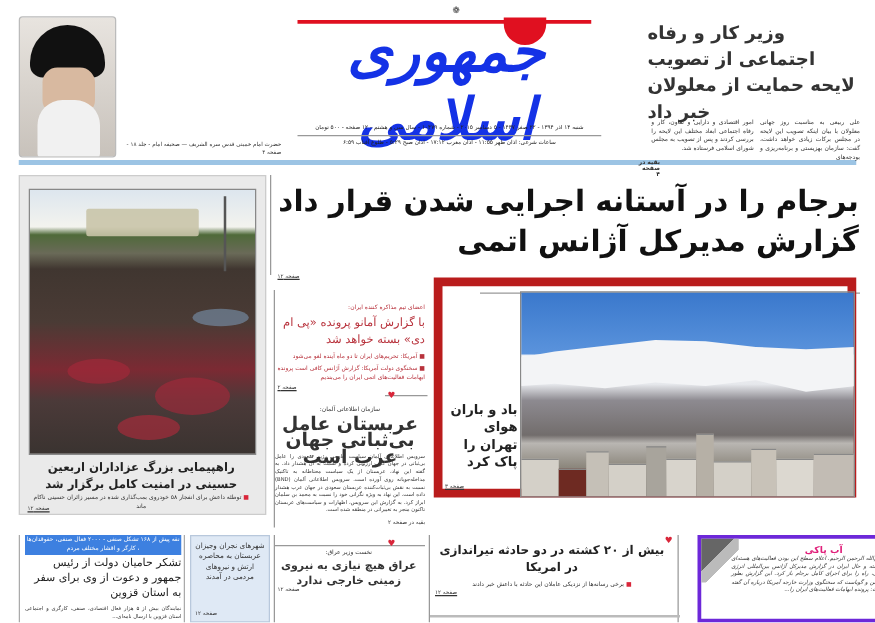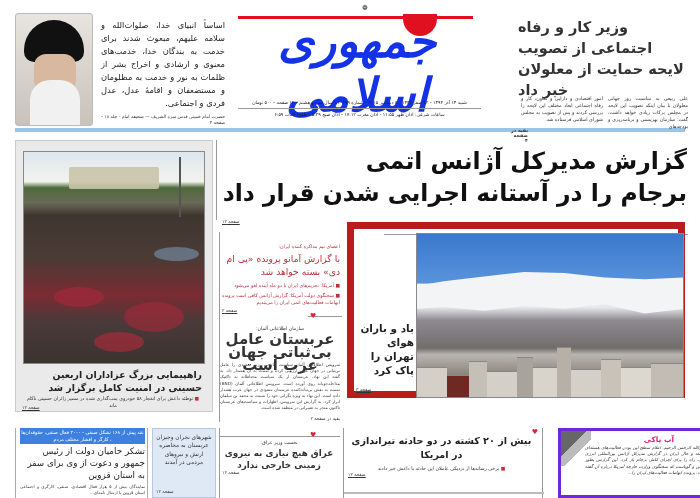--- a/index.html
+++ b/index.html
@@ -34,21 +34,21 @@
 
 #lead-headline{left:217px;top:145px;width:470px;text-align:right;font-weight:bold;font-size:23.5px;line-height:32px;color:#111}
 #lead-rule{left:384px;top:234px;width:304px;height:1px;background:#999}
 #lead-page{left:222px;top:219px;font-size:4.5px;color:#333;text-decoration:underline}
 
 
 #arbaeen{left:15px;top:140px;width:198px;height:272px;background:#eaeaea;border:1px solid #ccc}
 #arbaeen-photo{position:absolute;left:7px;top:10px;width:182px;height:213px;border:1px solid #888;background:
 linear-gradient(180deg,#dde6ee 0%,#f3f3ee 14%,#4f6a3a 17%,#6a6a58 24%,#403630 30%,#4a3b35 50%,#7b2a33 68%,#4b3a39 80%,#3a3330 100%);overflow:hidden}
 #arbaeen-photo .sp{position:absolute;border-radius:50%;opacity:.6}
-#arbaeen-caption{position:absolute;right:10px;top:227px;width:178px;font-size:9.4px;line-height:13px;font-weight:bold;color:#222}
+#arbaeen-caption{position:absolute;right:10px;top:227px;width:178px;text-align:center;font-size:9.4px;line-height:13px;font-weight:bold;color:#222}
 #arbaeen-sub{position:absolute;right:10px;top:254px;width:178px;text-align:center;font-size:4.8px;line-height:7px;color:#333}
 #arbaeen-sub .dot{color:#d9263a}
 #arbaeen-page{position:absolute;left:6px;top:264px;font-size:4.5px;color:#333;text-decoration:underline}
 
 
 #center-col{left:219px;top:232px;width:124px;height:190px;border-left:1px solid #999}
 #pmd-kicker{position:absolute;right:3px;top:12px;width:120px;font-size:4.8px;color:#b8323c;text-align:right}
 #pmd-title{position:absolute;right:3px;top:20px;width:120px;font-size:9.2px;line-height:13px;color:#b8323c;text-align:right}
 #pmd-bul1,#pmd-bul2{position:absolute;right:3px;width:120px;font-size:4.8px;line-height:7px;color:#b8323c;text-align:right}
 #pmd-bul1{top:50px}#pmd-bul2{top:60px}
@@ -103,21 +103,20 @@
 <body>
 
 <div class="blue-rule"></div>
 
 <div id="quote-box" class="abs">
   <div id="quote-photo">
     <div class="turban"></div>
       <div class="face"></div>
       <div class="beard"></div>
   </div>
-  <div id="quote-text">اساساً انبیای خدا، صلوات‌الله و سلامه علیهم، مبعوث شدند برای خدمت به بندگان خدا، خدمت‌های معنوی و ارشادی و اخراج بشر از ظلمات به نور و خدمت به مظلومان و مستضعفان و اقامهٔ عدل، عدل فردی و اجتماعی.</div>
   <div id="quote-src">حضرت امام خمینی قدس سره الشریف — صحیفه امام - جلد ۱۸ - صفحه ۴</div>
 </div>
 
 <div id="masthead" class="abs">
   <div id="mast-emblem">❁</div>
   <div id="mast-redline"></div>
   <div id="mast-blood"></div>
   <div id="mast-title">جمهوری اسلامی</div>
   <div id="mast-date">شنبه ۱۴ آذر ۱۳۹۴ - ۲۲ صفر ۱۴۳۷ - ۵ دسامبر ۲۰۱۵ - شماره ۱۰۴۷۹ - سال سی و هشتم - ۱۲ صفحه - ۵۰۰ تومان</div>
   <div id="mast-sep"></div>
@@ -125,22 +124,22 @@
 </div>
 
 <div id="topright" class="abs">
   <div id="tr-headline">وزیر کار و رفاه اجتماعی از تصویب لایحه حمایت از معلولان خبر داد</div>
   <div id="tr-col1">علی ربیعی به مناسبت روز جهانی معلولان با بیان اینکه تصویب این لایحه در مجلس برکات زیادی خواهد داشت، گفت: سازمان بهزیستی و برنامه‌ریزی و بودجه‌های</div>
   <div id="tr-col2">امور اقتصادی و دارایی و تعاون، کار و رفاه اجتماعی ابعاد مختلف این لایحه را بررسی کردند و پس از تصویب به مجلس شورای اسلامی فرستاده شد.</div>
   <div id="tr-more">بقیه در صفحه ۴</div>
 </div>
 
 <div id="lead-headline" class="abs">
+  <div>برجام را در آستانه اجرایی شدن قرار داد</div>
   <div>گزارش مدیرکل آژانس اتمی</div>
-  <div>برجام را در آستانه اجرایی شدن قرار داد</div>
 </div>
 <div id="lead-page" class="abs">صفحه ۱۲</div>
 <div id="lead-rule" class="abs"></div>
 
 <div id="arbaeen" class="abs">
   <div id="arbaeen-photo">
     <div class="sp" style="left:30px;top:135px;width:50px;height:20px;background:#a8283a"></div>
     <div class="sp" style="left:100px;top:150px;width:60px;height:30px;background:#a8283a"></div>
     <div class="sp" style="left:70px;top:180px;width:50px;height:20px;background:#b52a3c"></div>
     <div class="sp" style="left:130px;top:95px;width:45px;height:14px;background:#7a94b0"></div>

